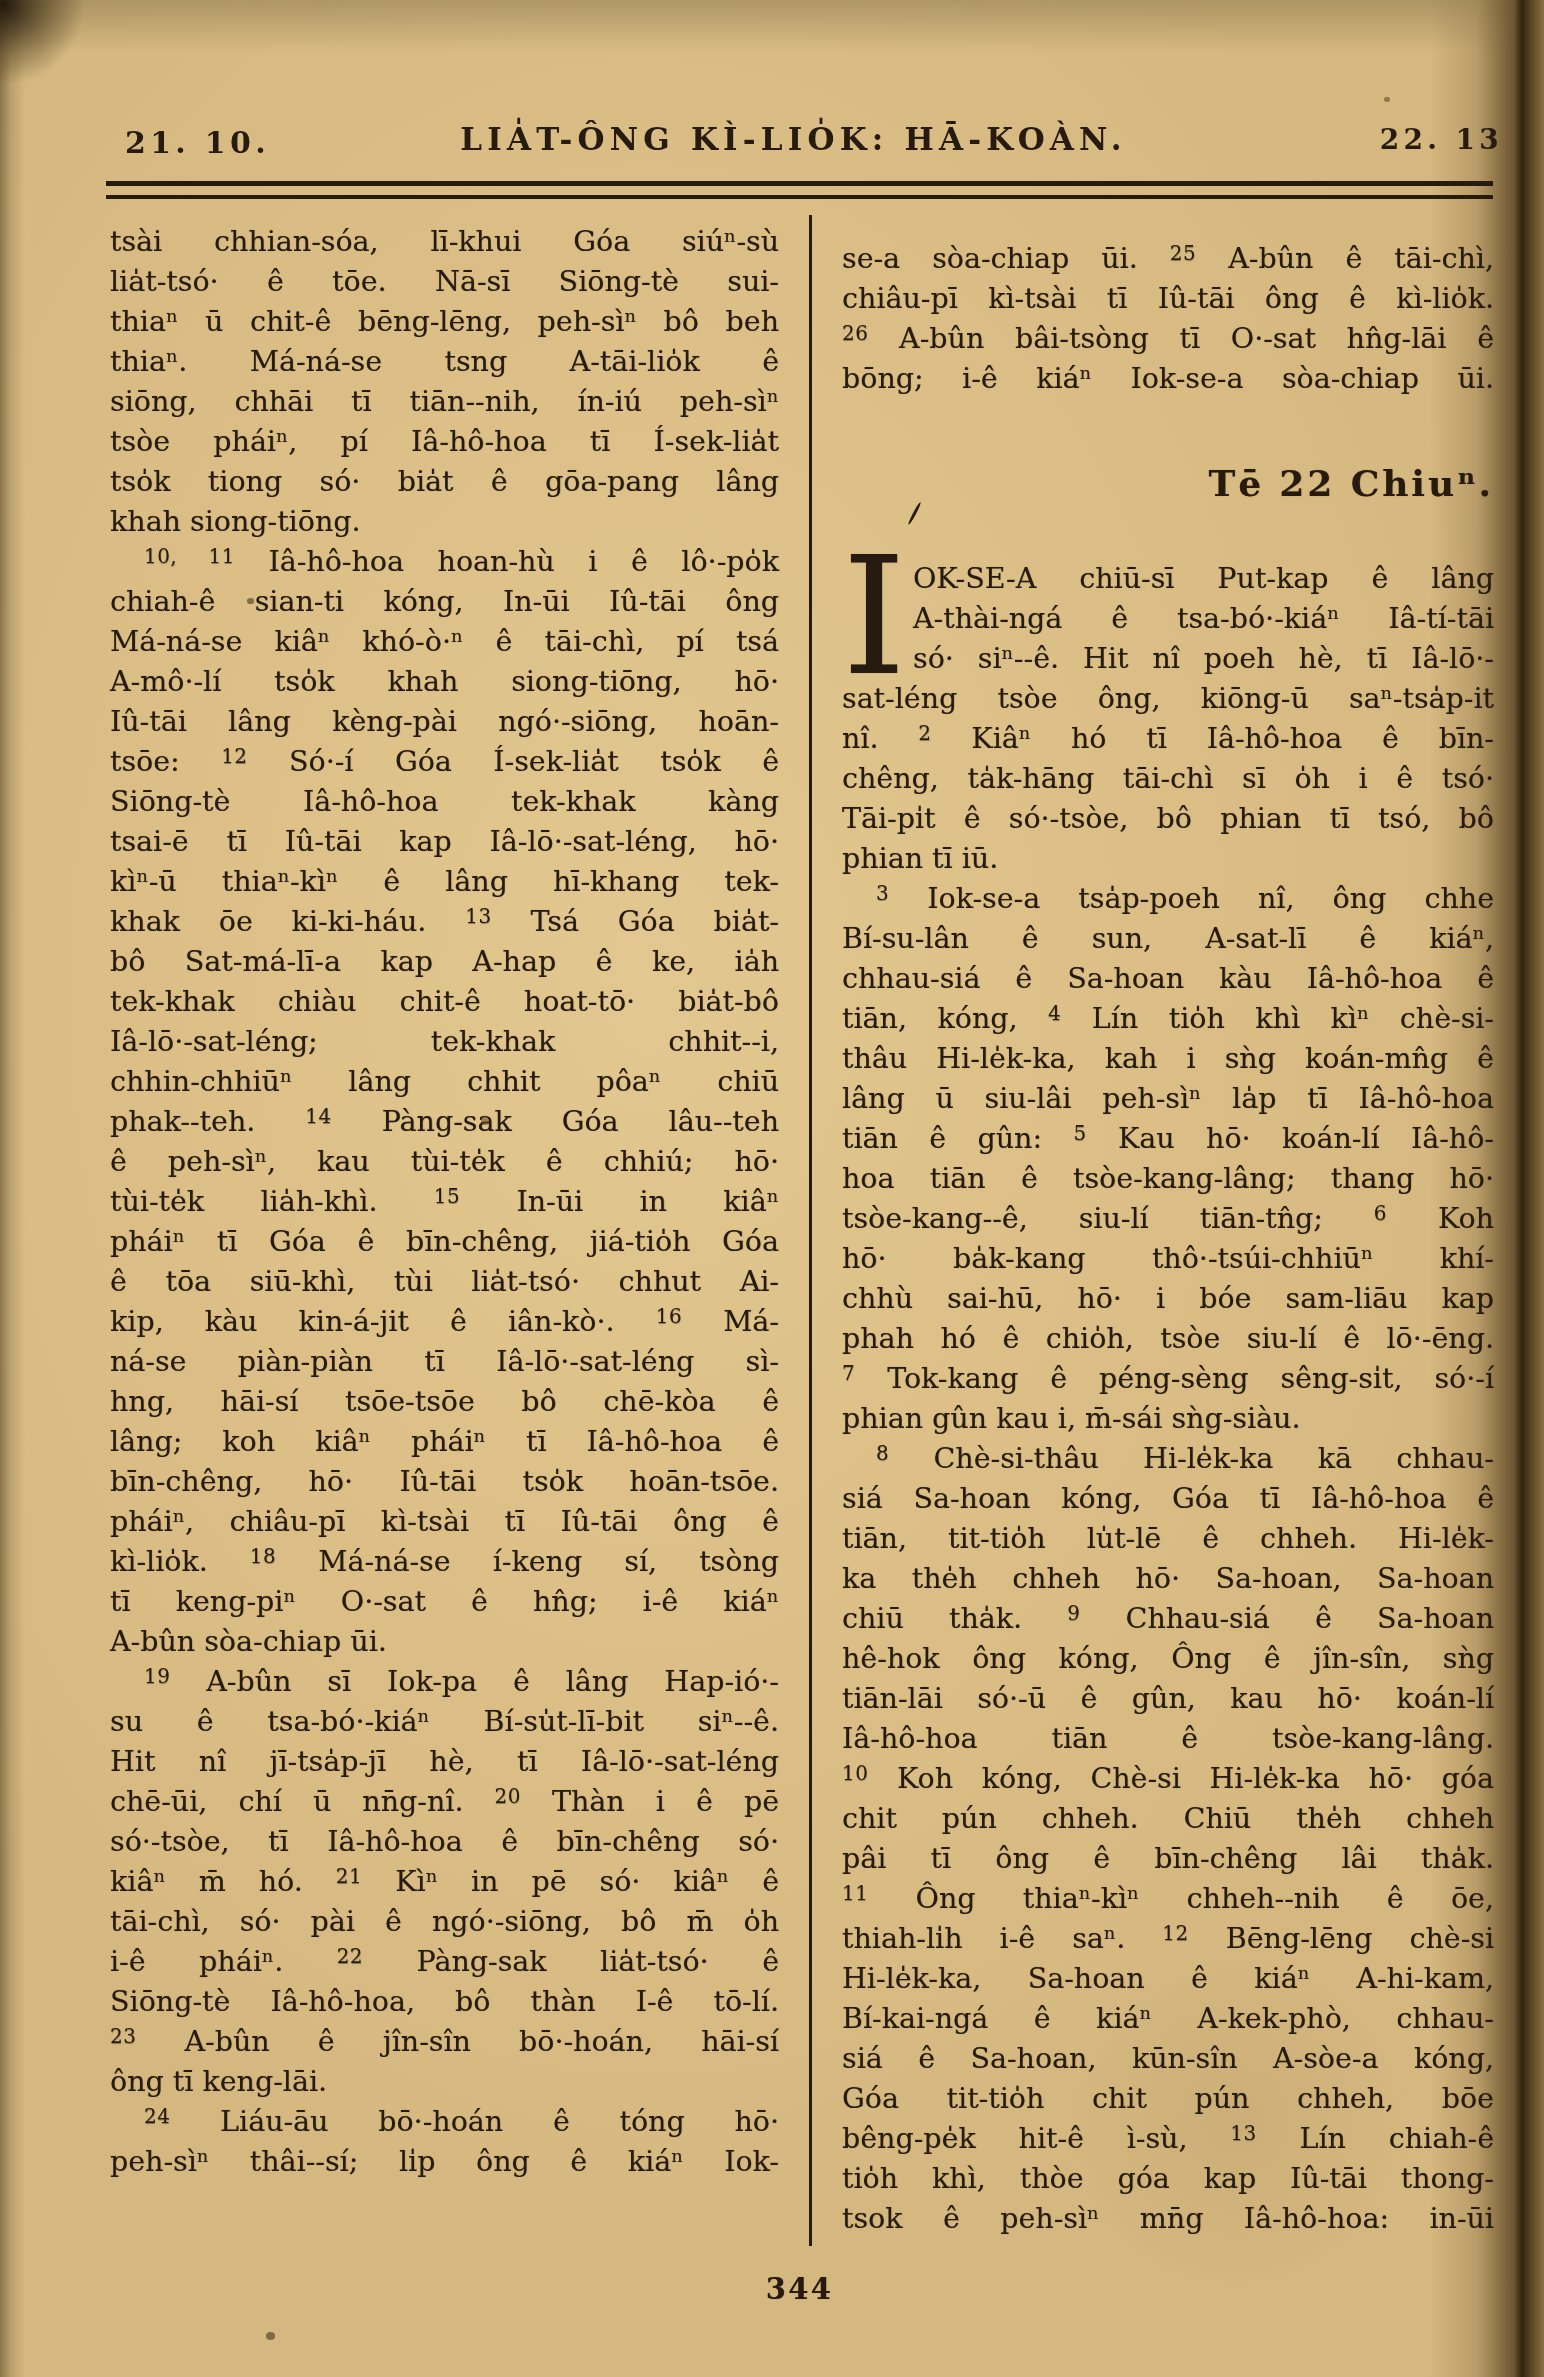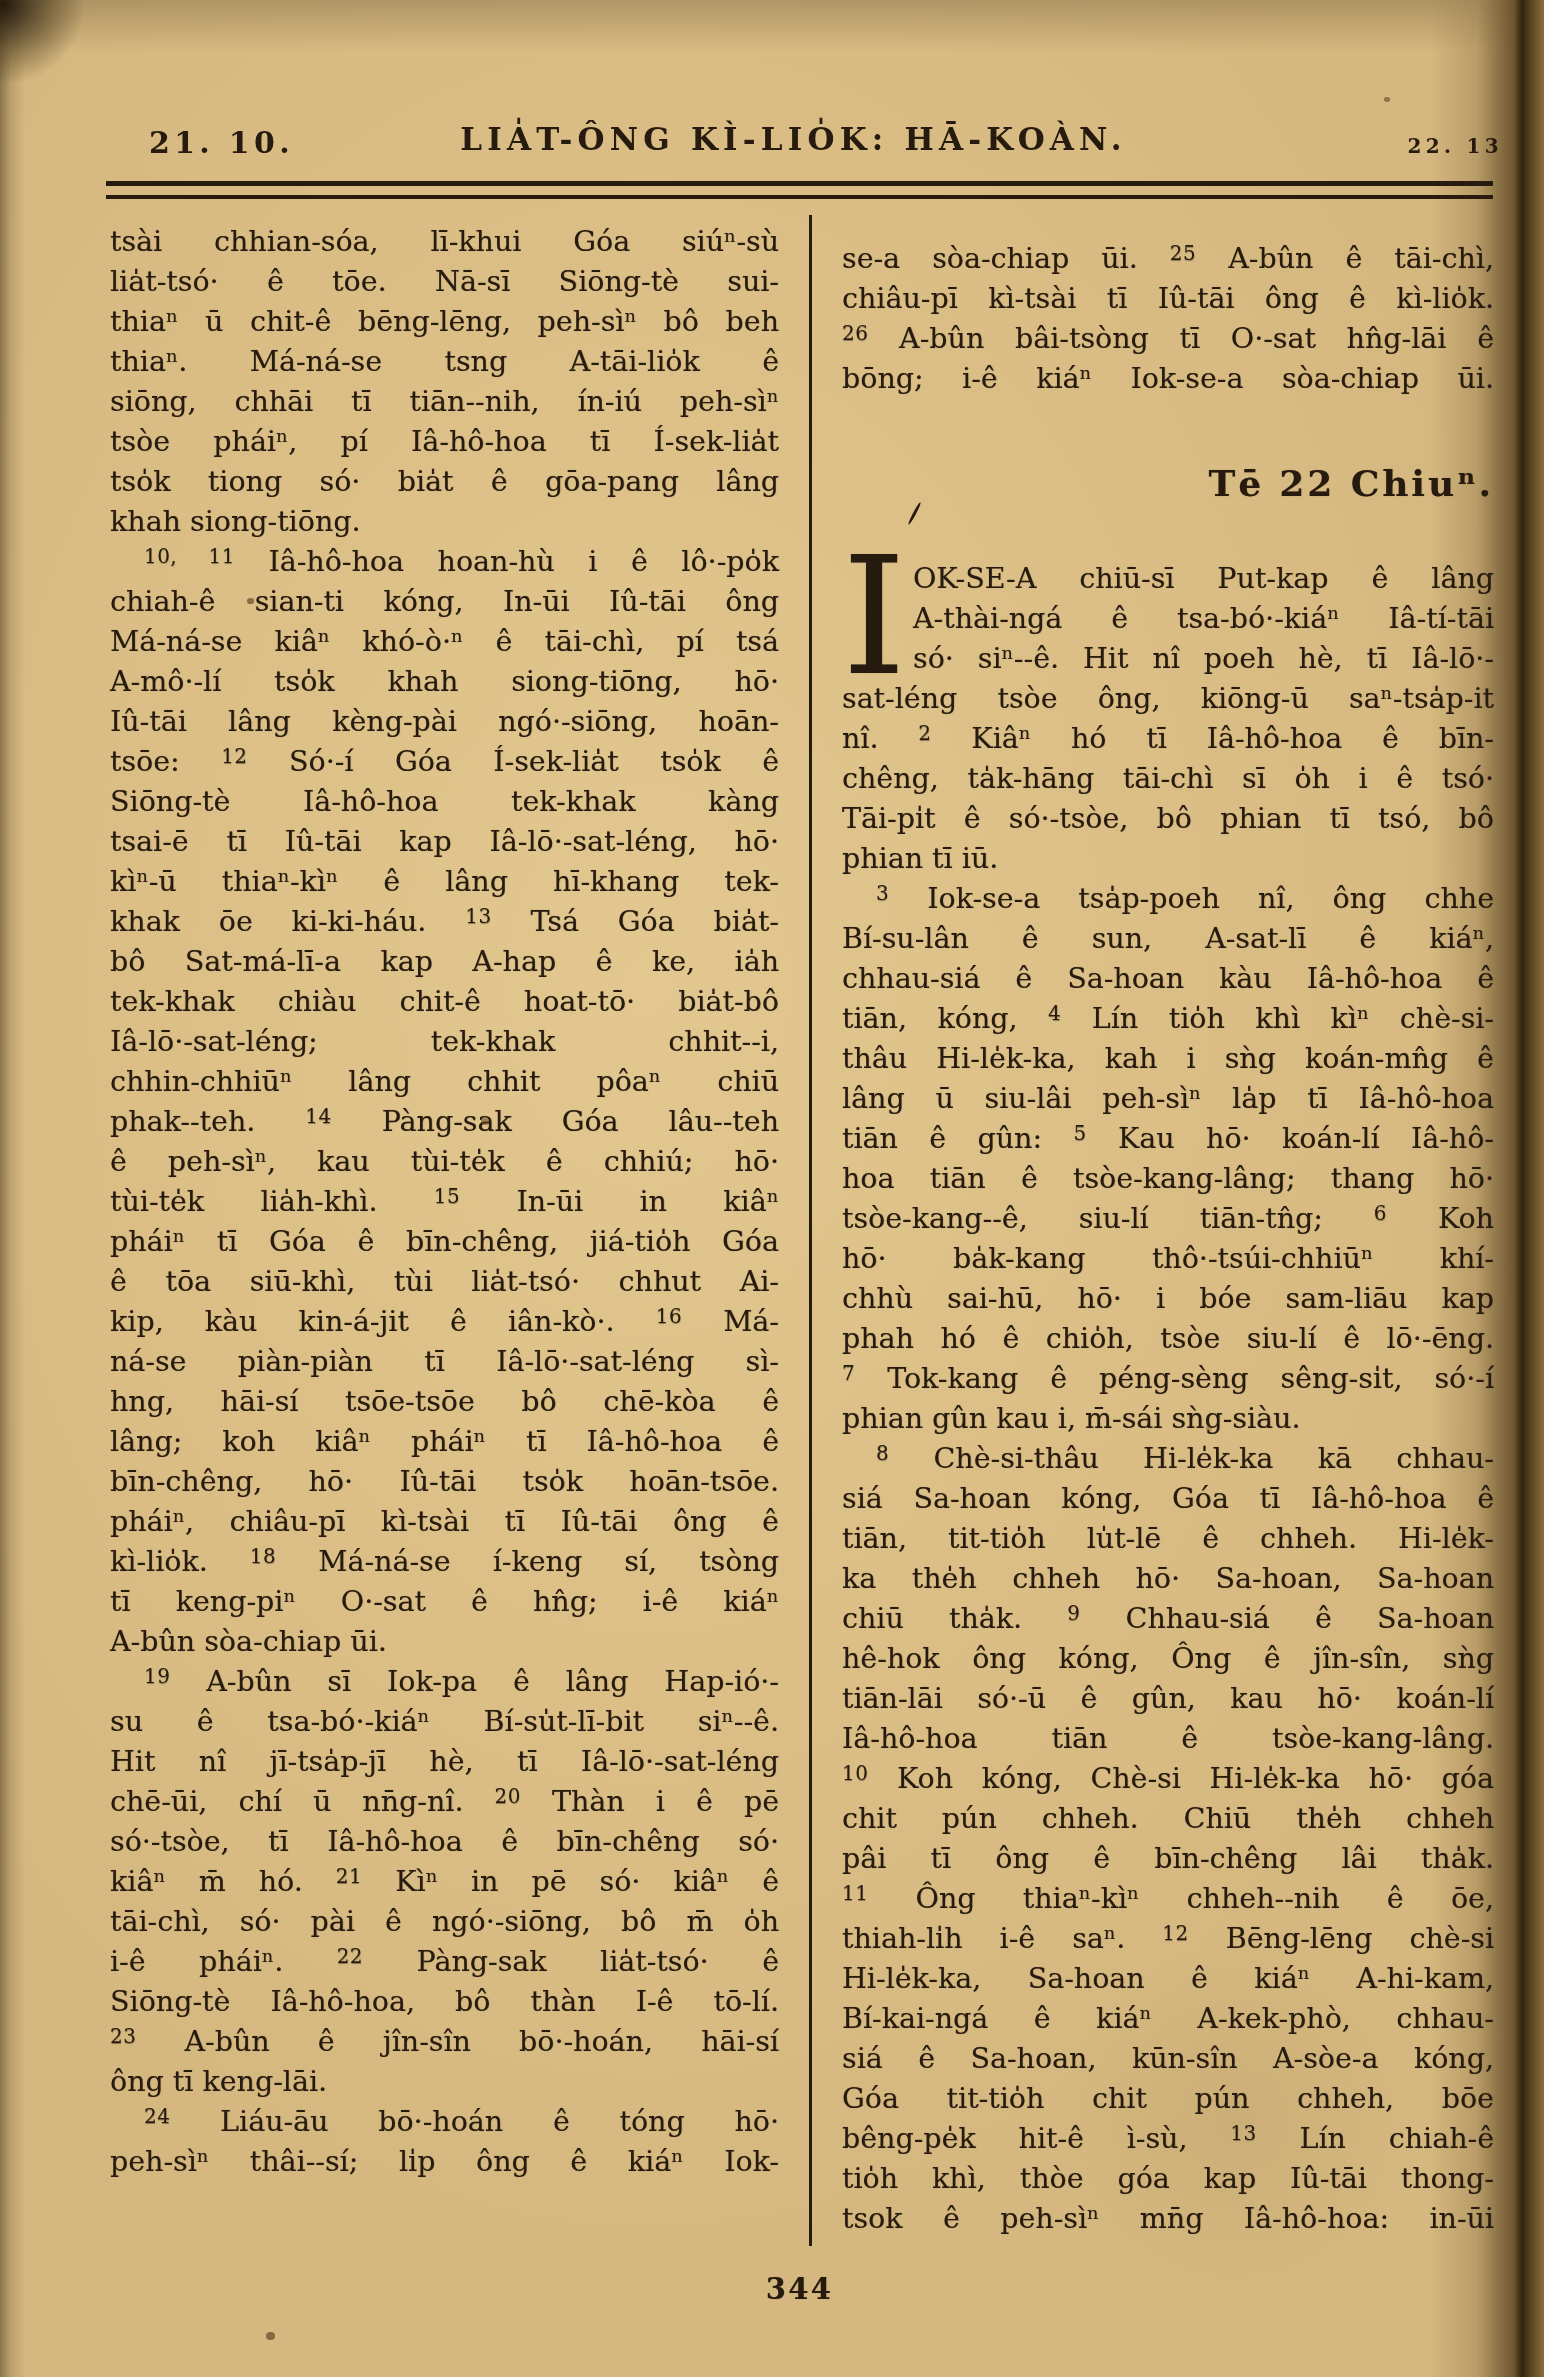--- a/index.html
+++ b/index.html
@@ -15,23 +15,23 @@
       linear-gradient(270deg, #8a6e41 0px, #54411f 14.3px, #2f2310 22px, #6d5530 30px, rgba(150,122,75,0.45) 67px, rgba(161,132,83,0) 114px),
       linear-gradient(180deg, rgba(92,72,40,0.32) 0px, rgba(92,72,40,0) 52px),
       linear-gradient(0deg, rgba(120,95,55,0.18) 0px, rgba(120,95,55,0) 76px),
       radial-gradient(ellipse 903px 1284px at 42% 40%, rgba(252,230,178,0.33), rgba(252,230,178,0) 100%),
       radial-gradient(circle 238px at 80% 86%, rgba(118,92,52,0.10), rgba(118,92,52,0) 75%),
       #d5b87f;
   }
   .page *{box-sizing:border-box;}
   .ink{color:#261b0e;}
   
-  .h-left{position:absolute;left:125px;top:125px;font-size:30px;font-weight:bold;letter-spacing:4.3px;white-space:nowrap;margin-left:24px;}
+  .h-left{position:absolute;left:125px;top:125px;font-size:30px;font-weight:bold;letter-spacing:4.3px;white-space:nowrap;}
   .h-center{position:absolute;left:43px;right:0;top:121px;text-align:center;font-size:31px;font-weight:bold;letter-spacing:5.2px;white-space:nowrap;}
-  .h-right{position:absolute;right:41px;top:134px;font-size:20px;font-weight:bold;letter-spacing:4.3px;white-space:nowrap;}
+  .h-right{position:absolute;right:41px;top:123px;font-size:28px;font-weight:bold;letter-spacing:4.3px;white-space:nowrap;}
   .double-rule{
     position:absolute;left:106px;top:181px;width:1387px;height:17.6px;
     border-top:5.7px solid #261b0e;border-bottom:4.3px solid #261b0e;
   }
   .divider{position:absolute;left:809px;top:215px;width:2.9px;height:2031px;background:#261b0e;}
   
   .col{position:absolute;font-size:28.5px;line-height:40px;
        text-shadow:0.3px 0.3px 0.8px rgba(40,28,14,0.45);}
   .col-left{left:110px;top:222px;width:669px;}
   .col-right{left:842px;top:239px;width:652px;}

